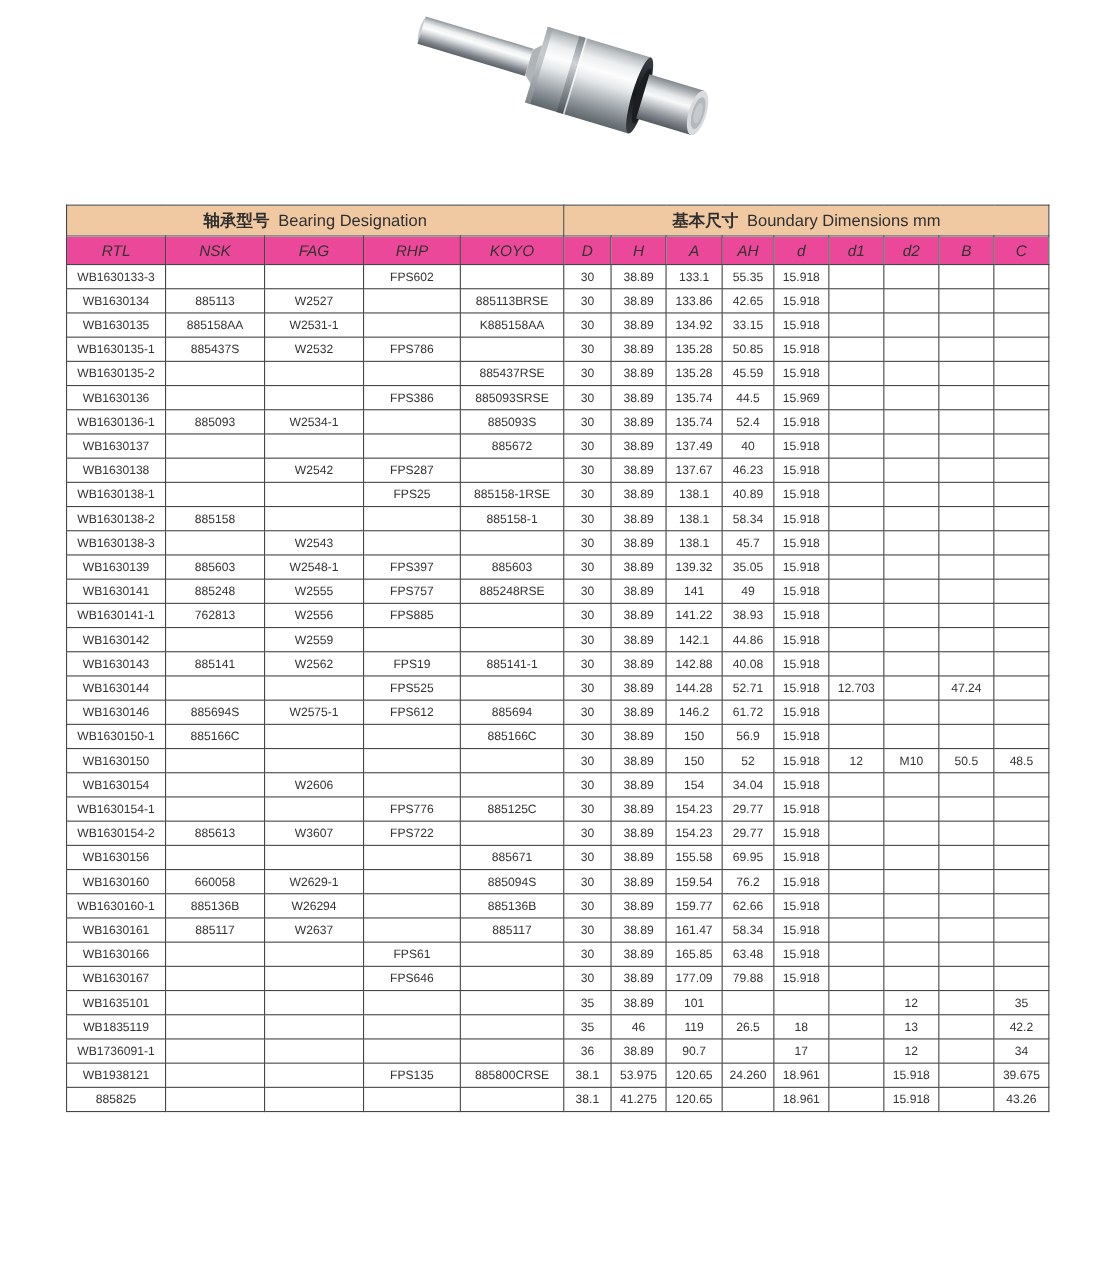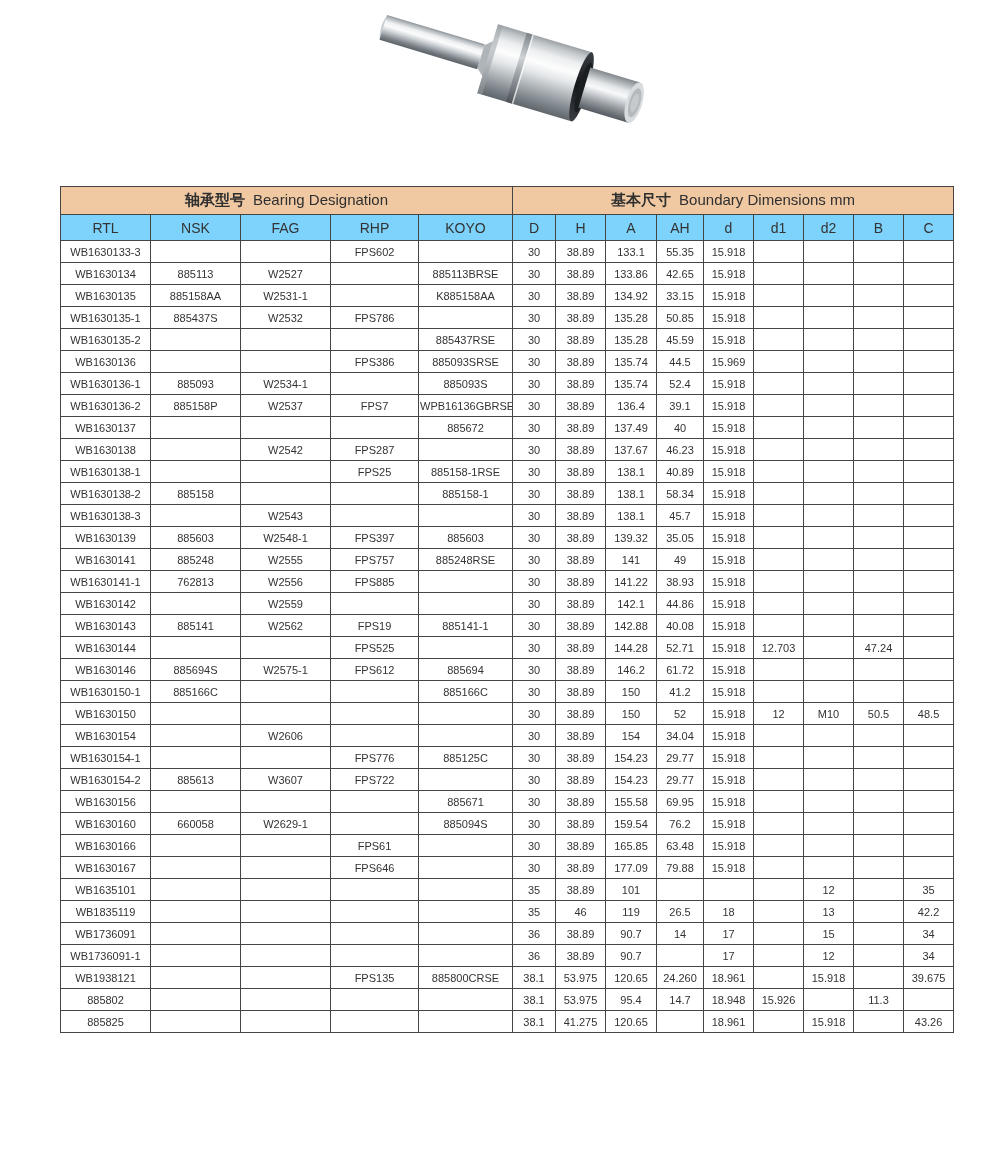--- a/index.html
+++ b/index.html
@@ -22,22 +22,22 @@
     text-align:center;vertical-align:middle;
     color:#333333;overflow:hidden;white-space:nowrap;
     padding:0 1px;
   }
   tr.group-row th{
     height:27px;background:#f0c9a3;
     font-size:15px;font-weight:400;color:#2f2f2f;
   }
   tr.group-row .zh{font-weight:bold;margin-right:8px;}
   tr.col-row th{
-    height:25px;background:#7dd3fc;
-    font-size:14px;font-weight:400;color:#333333;
+    height:25px;background:#ec4899;
+    font-size:14px;font-weight:400;color:#333333;font-style:italic;
   }
   tbody td{height:21px;font-size:11px;background:#ffffff;}
   col.c0{width:90px}col.c1{width:90px}col.c2{width:90px}col.c3{width:88px}
   col.c4{width:94px}col.c5{width:43px}col.c6{width:50px}col.c7{width:51px}
   col.c8{width:47px}col.c9{width:50px}col.c10{width:50px}col.c11{width:50px}
   col.c12{width:50px}col.c13{width:50px}
 </style>
 </head>
 <body>
 
@@ -257,36 +257,20 @@
           <td>38.89</td>
           <td>135.74</td>
           <td>52.4</td>
           <td>15.918</td>
           <td></td>
           <td></td>
           <td></td>
           <td></td>
         </tr>
         <tr>
-          <td>WB1630136-2</td>
-          <td>885158P</td>
-          <td>W2537</td>
-          <td>FPS7</td>
-          <td>WPB16136GBRSE</td>
-          <td>30</td>
-          <td>38.89</td>
-          <td>136.4</td>
-          <td>39.1</td>
-          <td>15.918</td>
-          <td></td>
-          <td></td>
-          <td></td>
-          <td></td>
-        </tr>
-        <tr>
           <td>WB1630137</td>
           <td></td>
           <td></td>
           <td></td>
           <td>885672</td>
           <td>30</td>
           <td>38.89</td>
           <td>137.49</td>
           <td>40</td>
           <td>15.918</td>
@@ -473,21 +457,21 @@
         </tr>
         <tr>
           <td>WB1630150-1</td>
           <td>885166C</td>
           <td></td>
           <td></td>
           <td>885166C</td>
           <td>30</td>
           <td>38.89</td>
           <td>150</td>
-          <td>41.2</td>
+          <td>56.9</td>
           <td>15.918</td>
           <td></td>
           <td></td>
           <td></td>
           <td></td>
         </tr>
         <tr>
           <td>WB1630150</td>
           <td></td>
           <td></td>
@@ -570,20 +554,52 @@
         <tr>
           <td>WB1630160</td>
           <td>660058</td>
           <td>W2629-1</td>
           <td></td>
           <td>885094S</td>
           <td>30</td>
           <td>38.89</td>
           <td>159.54</td>
           <td>76.2</td>
+          <td>15.918</td>
+          <td></td>
+          <td></td>
+          <td></td>
+          <td></td>
+        </tr>
+        <tr>
+          <td>WB1630160-1</td>
+          <td>885136B</td>
+          <td>W26294</td>
+          <td></td>
+          <td>885136B</td>
+          <td>30</td>
+          <td>38.89</td>
+          <td>159.77</td>
+          <td>62.66</td>
+          <td>15.918</td>
+          <td></td>
+          <td></td>
+          <td></td>
+          <td></td>
+        </tr>
+        <tr>
+          <td>WB1630161</td>
+          <td>885117</td>
+          <td>W2637</td>
+          <td></td>
+          <td>885117</td>
+          <td>30</td>
+          <td>38.89</td>
+          <td>161.47</td>
+          <td>58.34</td>
           <td>15.918</td>
           <td></td>
           <td></td>
           <td></td>
           <td></td>
         </tr>
         <tr>
           <td>WB1630166</td>
           <td></td>
           <td></td>
@@ -639,36 +655,20 @@
           <td></td>
           <td>35</td>
           <td>46</td>
           <td>119</td>
           <td>26.5</td>
           <td>18</td>
           <td></td>
           <td>13</td>
           <td></td>
           <td>42.2</td>
-        </tr>
-        <tr>
-          <td>WB1736091</td>
-          <td></td>
-          <td></td>
-          <td></td>
-          <td></td>
-          <td>36</td>
-          <td>38.89</td>
-          <td>90.7</td>
-          <td>14</td>
-          <td>17</td>
-          <td></td>
-          <td>15</td>
-          <td></td>
-          <td>34</td>
         </tr>
         <tr>
           <td>WB1736091-1</td>
           <td></td>
           <td></td>
           <td></td>
           <td></td>
           <td>36</td>
           <td>38.89</td>
           <td>90.7</td>
@@ -689,36 +689,20 @@
           <td>53.975</td>
           <td>120.65</td>
           <td>24.260</td>
           <td>18.961</td>
           <td></td>
           <td>15.918</td>
           <td></td>
           <td>39.675</td>
         </tr>
         <tr>
-          <td>885802</td>
-          <td></td>
-          <td></td>
-          <td></td>
-          <td></td>
-          <td>38.1</td>
-          <td>53.975</td>
-          <td>95.4</td>
-          <td>14.7</td>
-          <td>18.948</td>
-          <td>15.926</td>
-          <td></td>
-          <td>11.3</td>
-          <td></td>
-        </tr>
-        <tr>
           <td>885825</td>
           <td></td>
           <td></td>
           <td></td>
           <td></td>
           <td>38.1</td>
           <td>41.275</td>
           <td>120.65</td>
           <td></td>
           <td>18.961</td>

